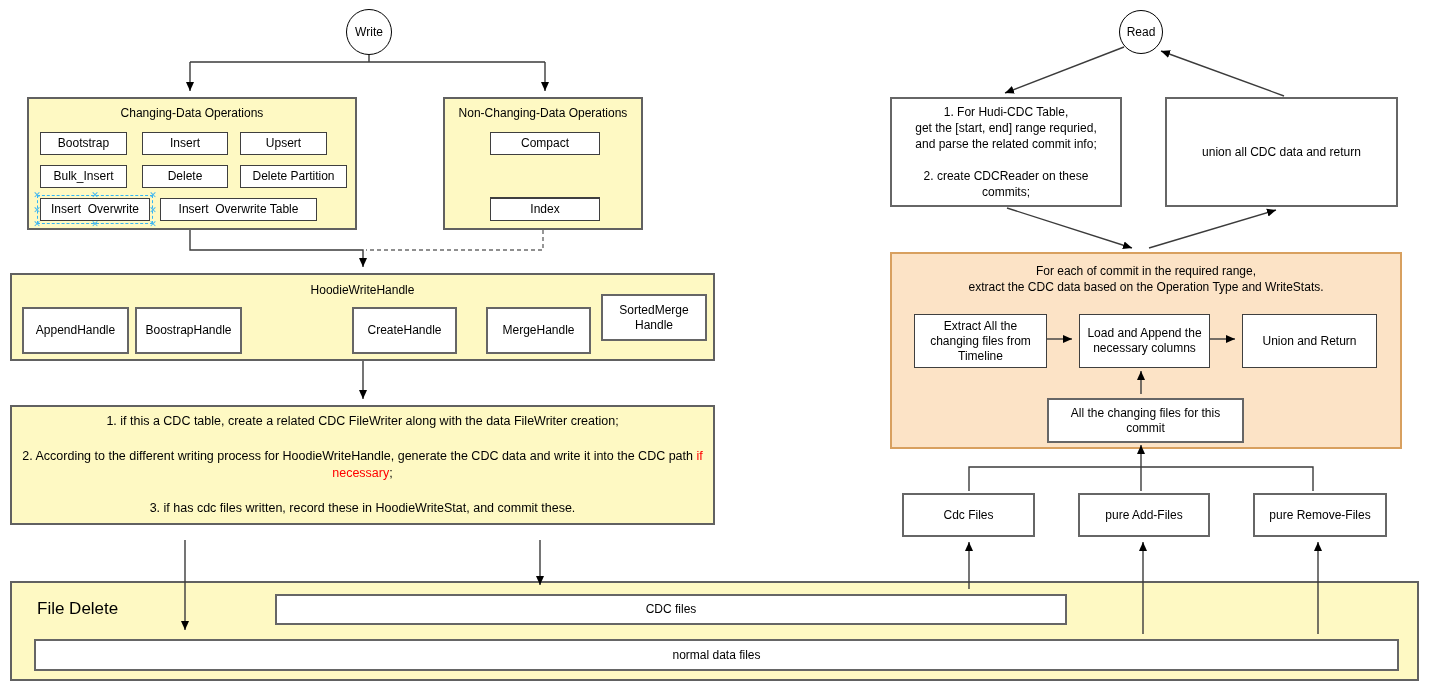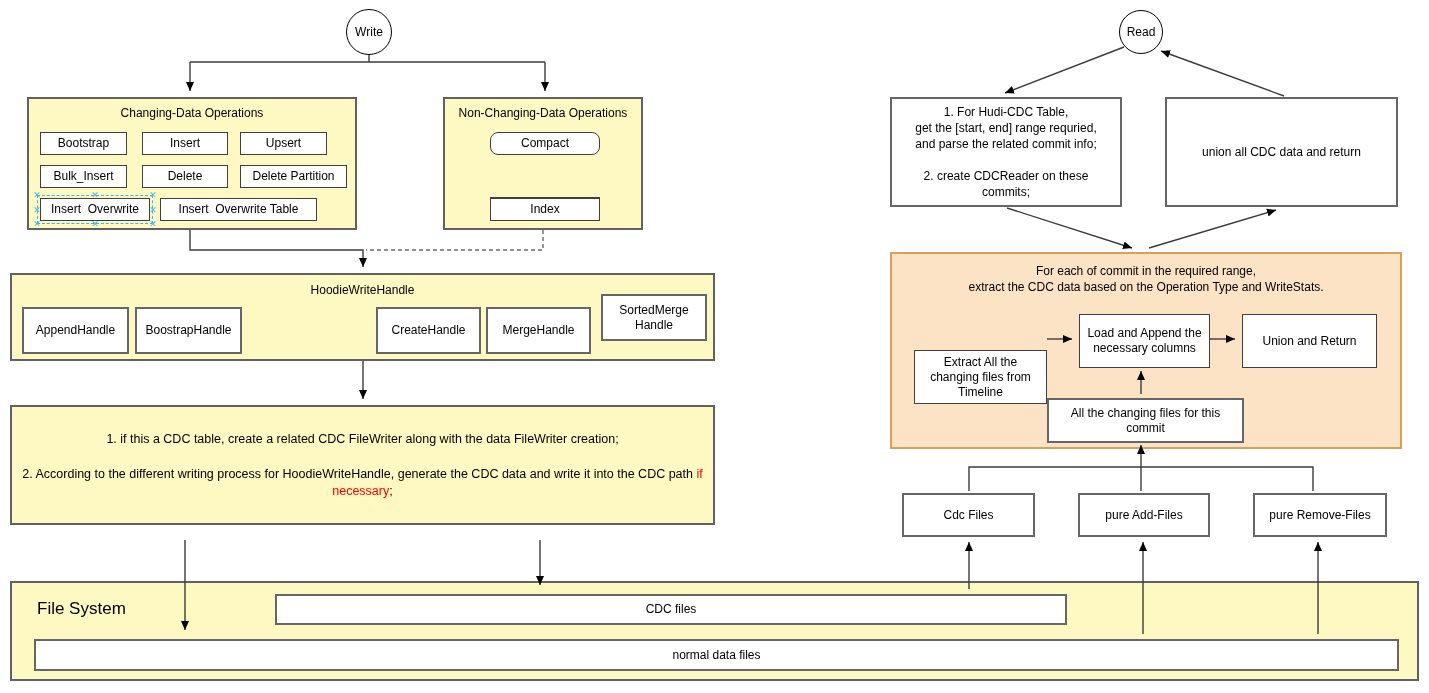--- a/index.html
+++ b/index.html
@@ -78,57 +78,58 @@
       <span class="handle h-s"></span>
       <span class="handle h-se"></span>
     </div>
     <div class="node thin" style="left:131px;top:99px;width:157px;height:23px;">
       <span class="ws-pre">Insert  Overwrite Table</span>
     </div>
   </div>
 
   <div class="abs container" style="left:443px;top:97px;width:200px;height:133px;">
     <div class="title-center" style="top:7px;">Non-Changing-Data Operations</div>
-    <div class="node thin" style="left:45px;top:33px;width:110px;height:23px;border-radius:8px;">
+    <div class="node thin" style="left:45px;top:33px;width:110px;height:23px;">
       <span>Compact</span>
     </div>
     <div class="node thin" style="left:45px;top:66px;width:110px;height:23px;margin-top:32px;">
       <span>Clean</span>
     </div>
     <div class="node thin" style="left:45px;top:99px;width:110px;height:23px;">
       <span>Index</span>
     </div>
   </div>
 
   <div class="abs container" style="left:10px;top:273px;width:705px;height:88px;">
     <div class="title-center" style="top:8px;">HoodieWriteHandle</div>
     <div class="node gray2" style="left:10px;top:32px;width:107px;height:47px;">
       <span>AppendHandle</span>
     </div>
     <div class="node gray2" style="left:123px;top:32px;width:107px;height:47px;">
       <span>BoostrapHandle</span>
     </div>
-    <div class="node gray2" style="left:364px;top:32px;width:105px;height:47px;">
+    <div class="node gray2" style="left:340px;top:32px;width:105px;height:47px;">
       <span>CreateHandle</span>
     </div>
     <div class="node gray2" style="left:474px;top:32px;width:105px;height:47px;">
       <span>MergeHandle</span>
     </div>
     <div class="node gray2" style="left:589px;top:19px;width:106px;height:47px;padding:0 10px;">
       <span>SortedMerge Handle</span>
     </div>
   </div>
 
   <div class="abs container steps-box" style="left:10px;top:405px;width:705px;height:120px;">
     <div class="step-line">1. if this a CDC table, create a related CDC FileWriter along with the data FileWriter creation;</div>
     <div class="step-line"><span>2. According to the different writing process for HoodieWriteHandle, generate the CDC data and write it into the CDC path </span><span class="red">if necessary</span><span>;</span></div>
+    <div class="step-line">3. if has cdc files written, record these in HoodieWriteStat, and commit these.</div>
   </div>
 
   <div class="abs container" style="left:10px;top:581px;width:1409px;height:100px;">
-    <div class="fs-label" style="left:25px;top:16px;">File System</div>
+    <div class="fs-label" style="left:25px;top:16px;">File Delete</div>
     <div class="node gray2" style="left:263px;top:11px;width:792px;height:31px;">
       <span>CDC files</span>
     </div>
     <div class="node gray2" style="left:22px;top:56px;width:1365px;height:32px;">
       <span>normal data files</span>
     </div>
   </div>
 
   <div class="node circle" style="left:1119px;top:10px;width:44px;height:44px;">
     <span>Read</span>
@@ -145,21 +146,21 @@
 
   <div class="node gray2" style="left:1165px;top:97px;width:233px;height:110px;">
     <span>union all CDC data and return</span>
   </div>
 
   <div class="abs orange-box" style="left:890px;top:252px;width:512px;height:197px;">
     <div class="title-center" style="top:9px;line-height:16px;">
       <div>For each of commit in the required range,</div>
       <div>extract the CDC data based on the Operation Type and WriteStats.</div>
     </div>
-    <div class="node thin" style="left:22px;top:60px;width:133px;height:54px;padding:0 6px;margin-top:36px;">
+    <div class="node thin" style="left:22px;top:60px;width:133px;height:54px;padding:0 6px;">
       <span>Extract All the changing files from Timeline</span>
     </div>
     <div class="node thin" style="left:187px;top:60px;width:131px;height:54px;padding:0 4px;">
       <span>Load and Append the necessary columns</span>
     </div>
     <div class="node thin" style="left:350px;top:60px;width:135px;height:54px;">
       <span>Union and Return</span>
     </div>
     <div class="node gray2" style="left:155px;top:144px;width:197px;height:45px;padding:0 8px;">
       <span>All the changing files for this commit</span>

